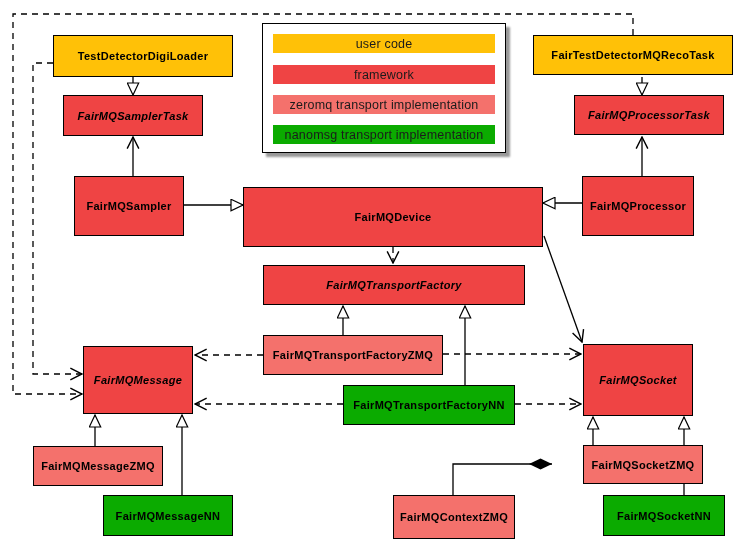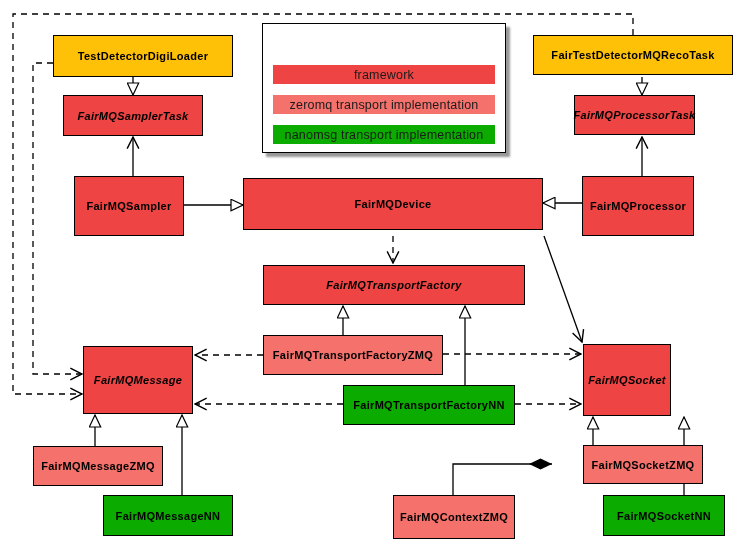--- a/index.html
+++ b/index.html
@@ -65,65 +65,68 @@
   <path class="edge dashed" d="M263,355 L195,355" marker-end="url(#open)"></path>
   <path class="edge dashed" d="M443,354 L581,354" marker-end="url(#open)"></path>
   <path class="edge dashed" d="M343,404 L195,404" marker-end="url(#open)"></path>
   <path class="edge dashed" d="M515,404 L581,404" marker-end="url(#open)"></path>
   <path class="edge dashed" d="M53,63 L33,63 L33,374 L82,374" marker-end="url(#open)"></path>
   <path class="edge dashed" d="M633,35 L633,14 L13,14 L13,394 L82,394" marker-end="url(#open)"></path>
   <path class="edge" d="M453,495 L453,464 L552,464" marker-end="url(#dia)"></path>
 </svg>
 
 <div id="legend">
+  <div class="legend-swatch cat-user-code" style="top:10px">
+    <span>user code</span>
+  </div>
   <div class="legend-swatch cat-framework" style="top:41px">
     <span>framework</span>
   </div>
   <div class="legend-swatch cat-zeromq" style="top:71px">
     <span>zeromq transport implementation</span>
   </div>
   <div class="legend-swatch cat-nanomsg" style="top:101px">
     <span>nanomsg transport implementation</span>
   </div>
 </div>
 
 <div class="node cat-user-code" style="left:53px;top:35px;width:180px;height:42px">
   <span>TestDetectorDigiLoader</span>
 </div>
 <div class="node cat-user-code" style="left:533px;top:35px;width:200px;height:40px">
   <span>FairTestDetectorMQRecoTask</span>
 </div>
 <div class="node cat-framework abstract" style="left:63px;top:95px;width:140px;height:41px">
   <span>FairMQSamplerTask</span>
 </div>
-<div class="node cat-framework abstract" style="left:574px;top:95px;width:121px;height:40px">
+<div class="node cat-framework abstract" style="left:574px;top:95px;width:150px;height:40px">
   <span>FairMQProcessorTask</span>
 </div>
 <div class="node cat-framework" style="left:74px;top:176px;width:110px;height:60px">
   <span>FairMQSampler</span>
 </div>
-<div class="node cat-framework" style="left:243px;top:178px;width:300px;height:52px">
+<div class="node cat-framework" style="left:243px;top:187px;width:300px;height:60px">
   <span>FairMQDevice</span>
 </div>
 <div class="node cat-framework" style="left:582px;top:176px;width:112px;height:60px">
   <span>FairMQProcessor</span>
 </div>
 <div class="node cat-framework abstract" style="left:263px;top:265px;width:262px;height:40px">
   <span>FairMQTransportFactory</span>
 </div>
 <div class="node cat-zeromq" style="left:263px;top:335px;width:180px;height:40px">
   <span>FairMQTransportFactoryZMQ</span>
 </div>
 <div class="node cat-nanomsg" style="left:343px;top:385px;width:172px;height:40px">
   <span>FairMQTransportFactoryNN</span>
 </div>
 <div class="node cat-framework abstract" style="left:83px;top:346px;width:110px;height:68px">
   <span>FairMQMessage</span>
 </div>
-<div class="node cat-framework abstract" style="left:583px;top:344px;width:88px;height:72px">
+<div class="node cat-framework abstract" style="left:583px;top:344px;width:110px;height:72px">
   <span>FairMQSocket</span>
 </div>
 <div class="node cat-zeromq" style="left:33px;top:446px;width:130px;height:40px">
   <span>FairMQMessageZMQ</span>
 </div>
 <div class="node cat-nanomsg" style="left:103px;top:495px;width:130px;height:41px">
   <span>FairMQMessageNN</span>
 </div>
 <div class="node cat-zeromq" style="left:583px;top:445px;width:120px;height:39px">
   <span>FairMQSocketZMQ</span>

